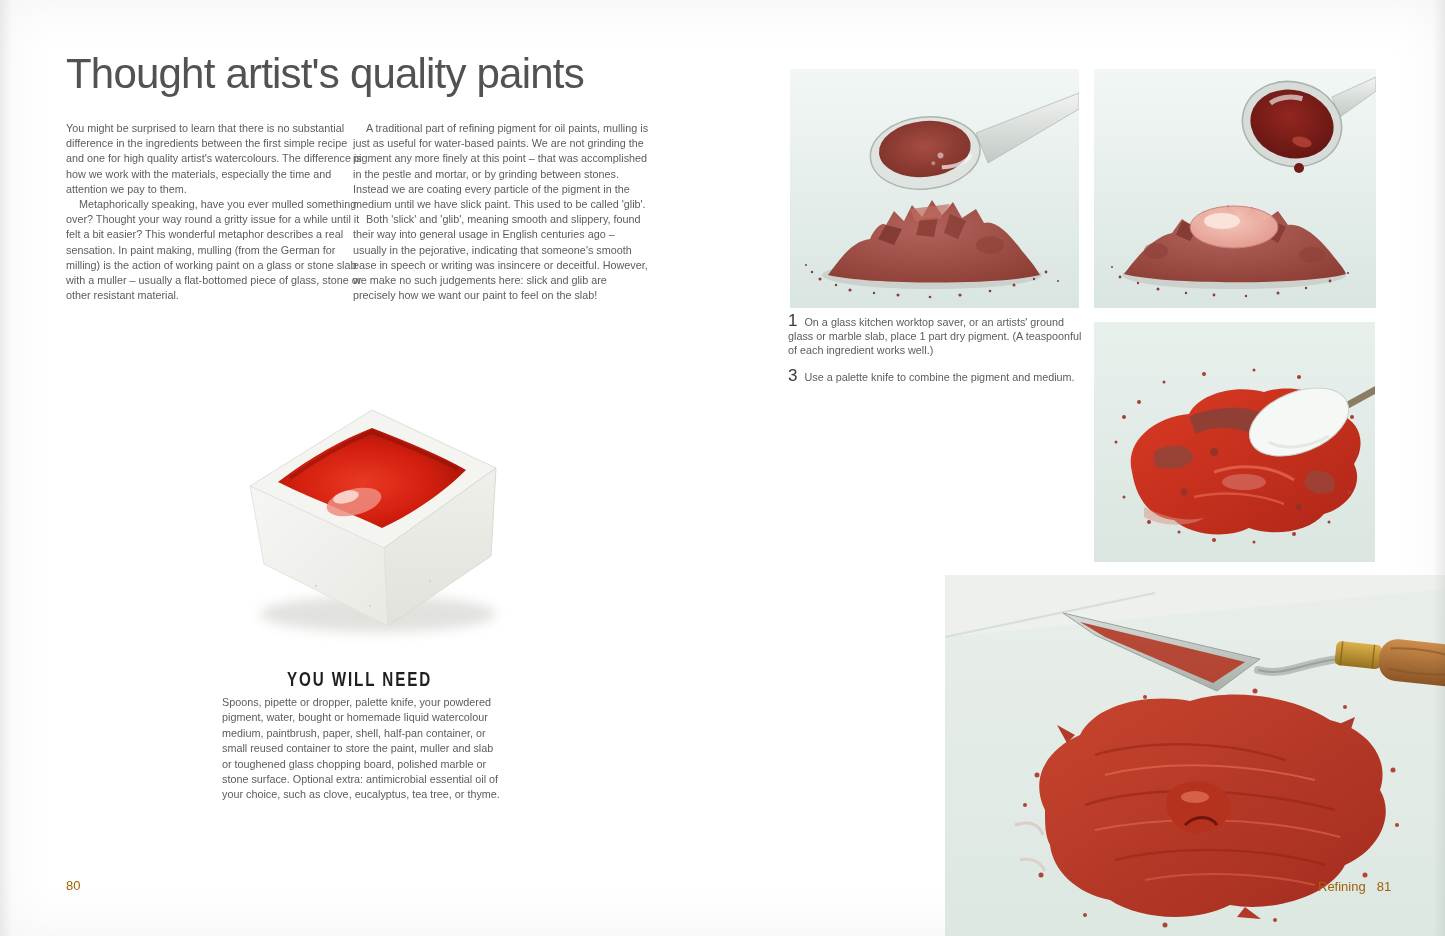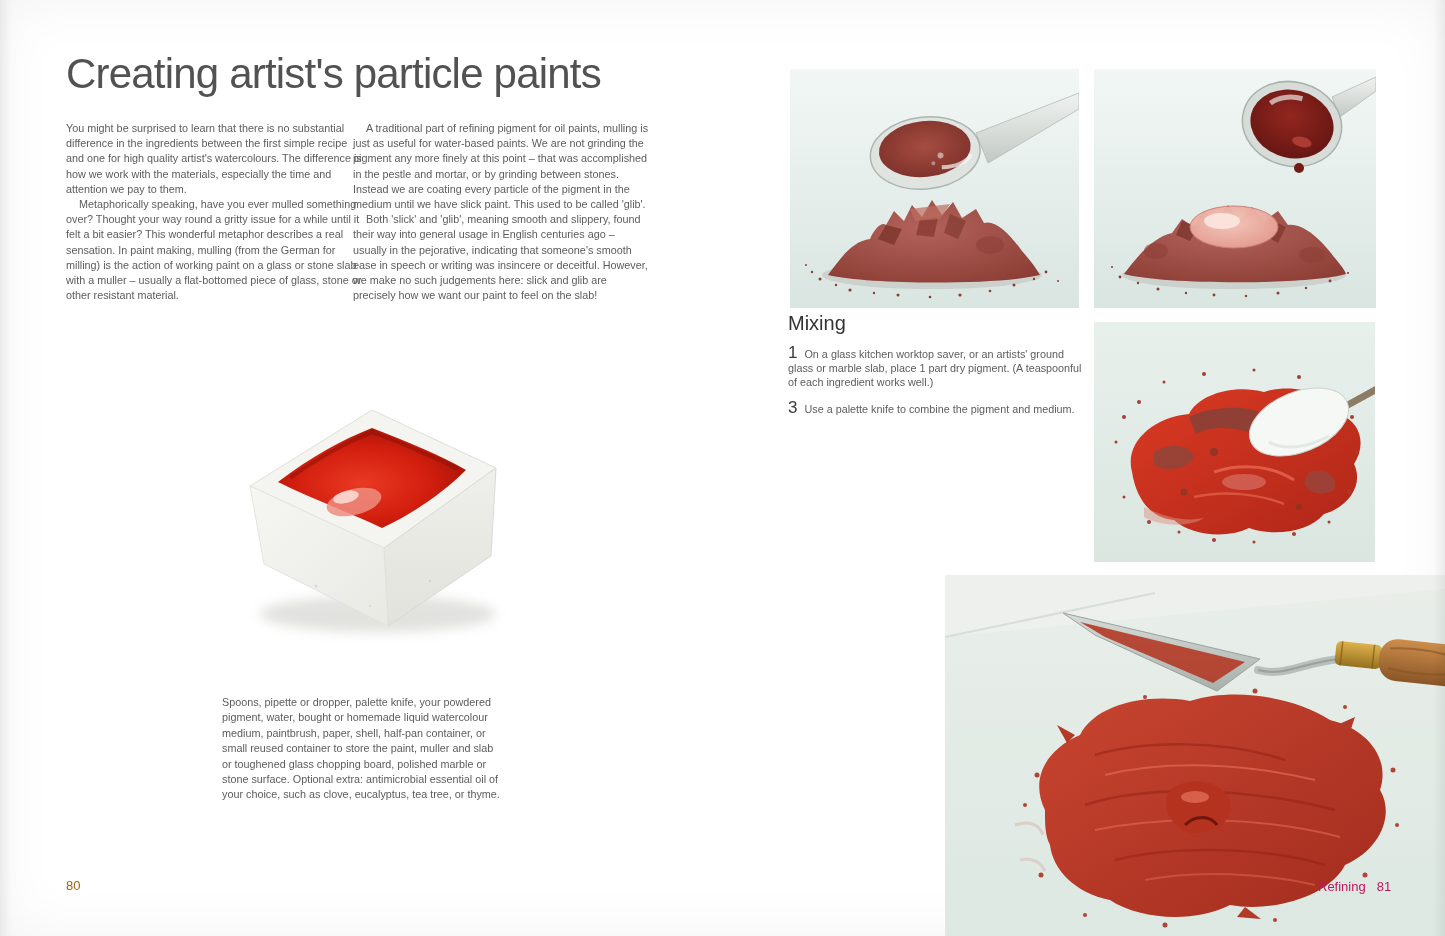--- a/index.html
+++ b/index.html
@@ -35,31 +35,31 @@
   .photo-b{left:1094px;top:69px;width:282px;height:239px;}
   .photo-c{left:1094px;top:322px;width:281px;height:240px;}
   .photo-d{left:945px;top:575px;width:500px;height:361px;}
 
   .mixing{position:absolute;left:788px;top:312px;width:296px;z-index:2;}
   .mixing h2{margin:0 0 9px;font-size:20px;font-weight:500;color:#333333;}
   .intro{color:#5c5c5c;font-size:10.8px;line-height:14.2px;margin-bottom:11px;}
   .step{color:#5c5c5c;font-size:10.8px;line-height:14.2px;margin-bottom:9px;}
   .step .num{font-size:17px;color:#3a3a3a;margin-right:7px;line-height:1;}
 
-  .footer-right{position:absolute;left:1318px;top:879px;z-index:3;font-size:13px;color:#be185d;}
+  .footer-right{position:absolute;left:1318px;top:879px;z-index:3;font-size:13px;color:#a16207;}
   .footer-right .fp{margin-left:11px;}
 </style>
 </head>
 <body>
 
 <div class="canvas">
   <div class="edge l"></div>
   <div class="edge r"></div>
 
-  <h1 class="title">Creating artist's particle paints</h1>
+  <h1 class="title">Thought artist's quality paints</h1>
 
   <div class="col col1">
     <p>You might be surprised to learn that there is no substantial difference in the ingredients between the first simple recipe and one for high quality artist's watercolours. The difference is how we work with the materials, especially the time and attention we pay to them.</p>
     <p class="indent">Metaphorically speaking, have you ever mulled something over? Thought your way round a gritty issue for a while until it felt a bit easier? This wonderful metaphor describes a real sensation. In paint making, mulling (from the German for milling) is the action of working paint on a glass or stone slab with a muller – usually a flat-bottomed piece of glass, stone or other resistant material.</p>
   </div>
   <div class="col col2">
     <p class="indent">A traditional part of refining pigment for oil paints, mulling is just as useful for water-based paints. We are not grinding the pigment any more finely at this point – that was accomplished in the pestle and mortar, or by grinding between stones. Instead we are coating every particle of the pigment in the medium until we have slick paint. This used to be called 'glib'.</p>
     <p class="indent">Both 'slick' and 'glib', meaning smooth and slippery, found their way into general usage in English centuries ago – usually in the pejorative, indicating that someone's smooth ease in speech or writing was insincere or deceitful. However, we make no such judgements here: slick and glib are precisely how we want our paint to feel on the slab!</p>
   </div>
 
@@ -92,20 +92,23 @@
         <path d="M70,122 C100,100 128,86 152,76 C184,88 214,101 238,113" fill="none" stroke="#8c1208" stroke-width="4" opacity=".55"></path>
         <ellipse cx="134" cy="146" rx="28" ry="13" fill="#ef8d80" opacity=".85" transform="rotate(-14 134 146)"></ellipse>
         <ellipse cx="126" cy="141" rx="13" ry="6" fill="#fbd9d2" opacity=".9" transform="rotate(-14 126 141)"></ellipse>
         <circle cx="96" cy="230" r="1.2" fill="#d4d4cf"></circle>
           <circle cx="210" cy="225" r="1.2" fill="#d4d4cf"></circle>
         <circle cx="150" cy="250" r="1" fill="#d4d4cf"></circle>
       </g>
     </svg>
   </figure>
 
+  <h2 class="ywn">
+    <span>YOU WILL NEED</span>
+  </h2>
   <p class="supplies">Spoons, pipette or dropper, palette knife, your powdered pigment, water, bought or homemade liquid watercolour medium, paintbrush, paper, shell, half-pan container, or small reused container to store the paint, muller and slab or toughened glass chopping board, polished marble or stone surface. Optional extra: antimicrobial essential oil of your choice, such as clove, eucalyptus, tea tree, or thyme.</p>
 
   <div class="pagenum">80</div>
 
   <figure class="photo photo-a">
     <svg viewBox="0 0 289 239" xmlns="http://www.w3.org/2000/svg">
       <defs>
         <linearGradient id="a_bg" x1="0" y1="0" x2="0" y2="1">
           <stop offset="0%" stop-color="#f2f7f5"></stop>
             <stop offset="100%" stop-color="#d9e5e1"></stop>
@@ -272,21 +275,20 @@
       </g>
       <g>
         <path d="M252,84 L281,68" stroke="#8d7c64" stroke-width="7" stroke-linecap="round"></path>
         <ellipse cx="205" cy="100" rx="52" ry="30" fill="#f6f8f6" stroke="#cdd3cf" stroke-width="1" transform="rotate(-22 205 100)"></ellipse>
         <path d="M175,120 a50,28 -22 0 0 60,-6" fill="none" stroke="#dde3df" stroke-width="3" opacity=".8"></path>
       </g>
     </svg>
   </figure>
 
   <div class="mixing">
-    <h2>Mixing</h2>
     <p class="step"><span class="num">1</span><span>On a glass kitchen worktop saver, or an artists' ground glass or marble slab, place 1 part dry pigment. (A teaspoonful of each ingredient works well.)</span></p>
     <p class="step"><span class="num">3</span><span>Use a palette knife to combine the pigment and medium.</span></p>
   </div>
 
   <figure class="photo photo-d">
     <svg viewBox="0 0 500 361" xmlns="http://www.w3.org/2000/svg">
       <defs>
         <linearGradient id="d_bg" x1="0" y1="0" x2="0" y2="1">
           <stop offset="0%" stop-color="#e9eee9"></stop>
             <stop offset="100%" stop-color="#dde8e2"></stop>

